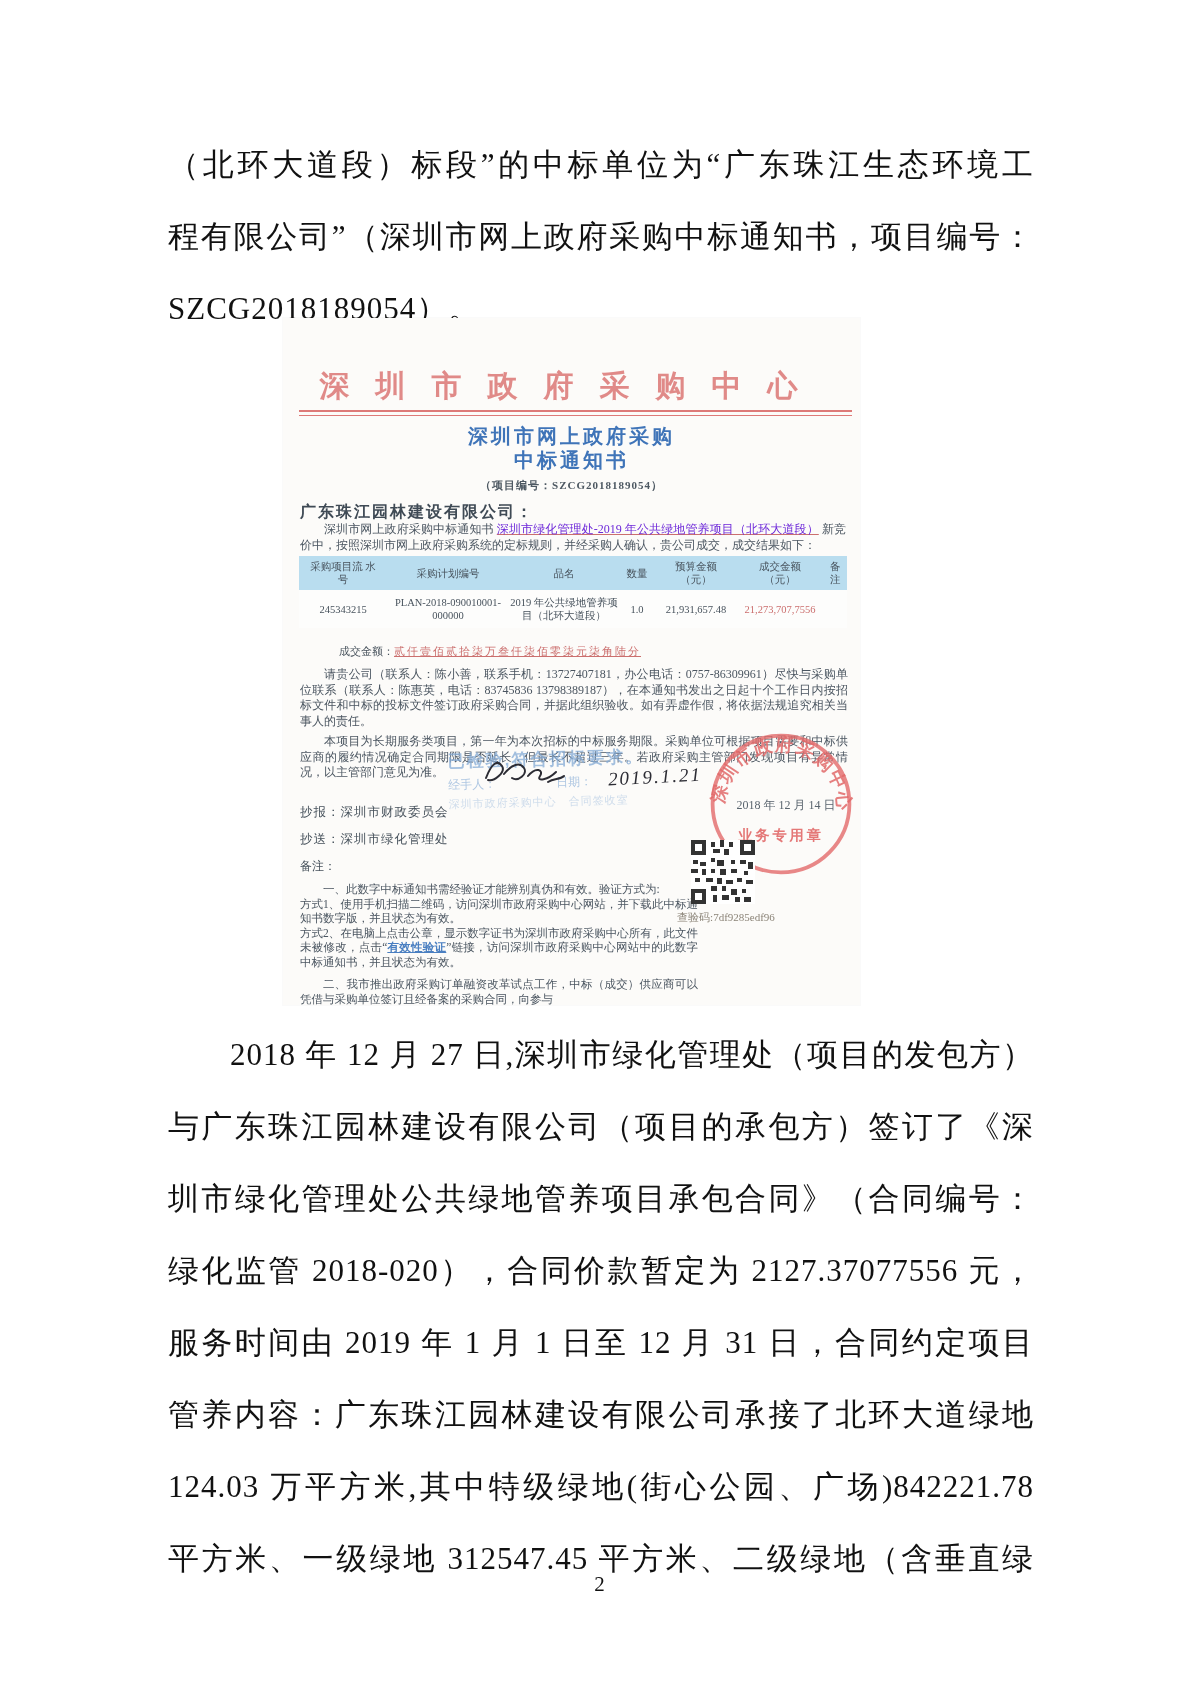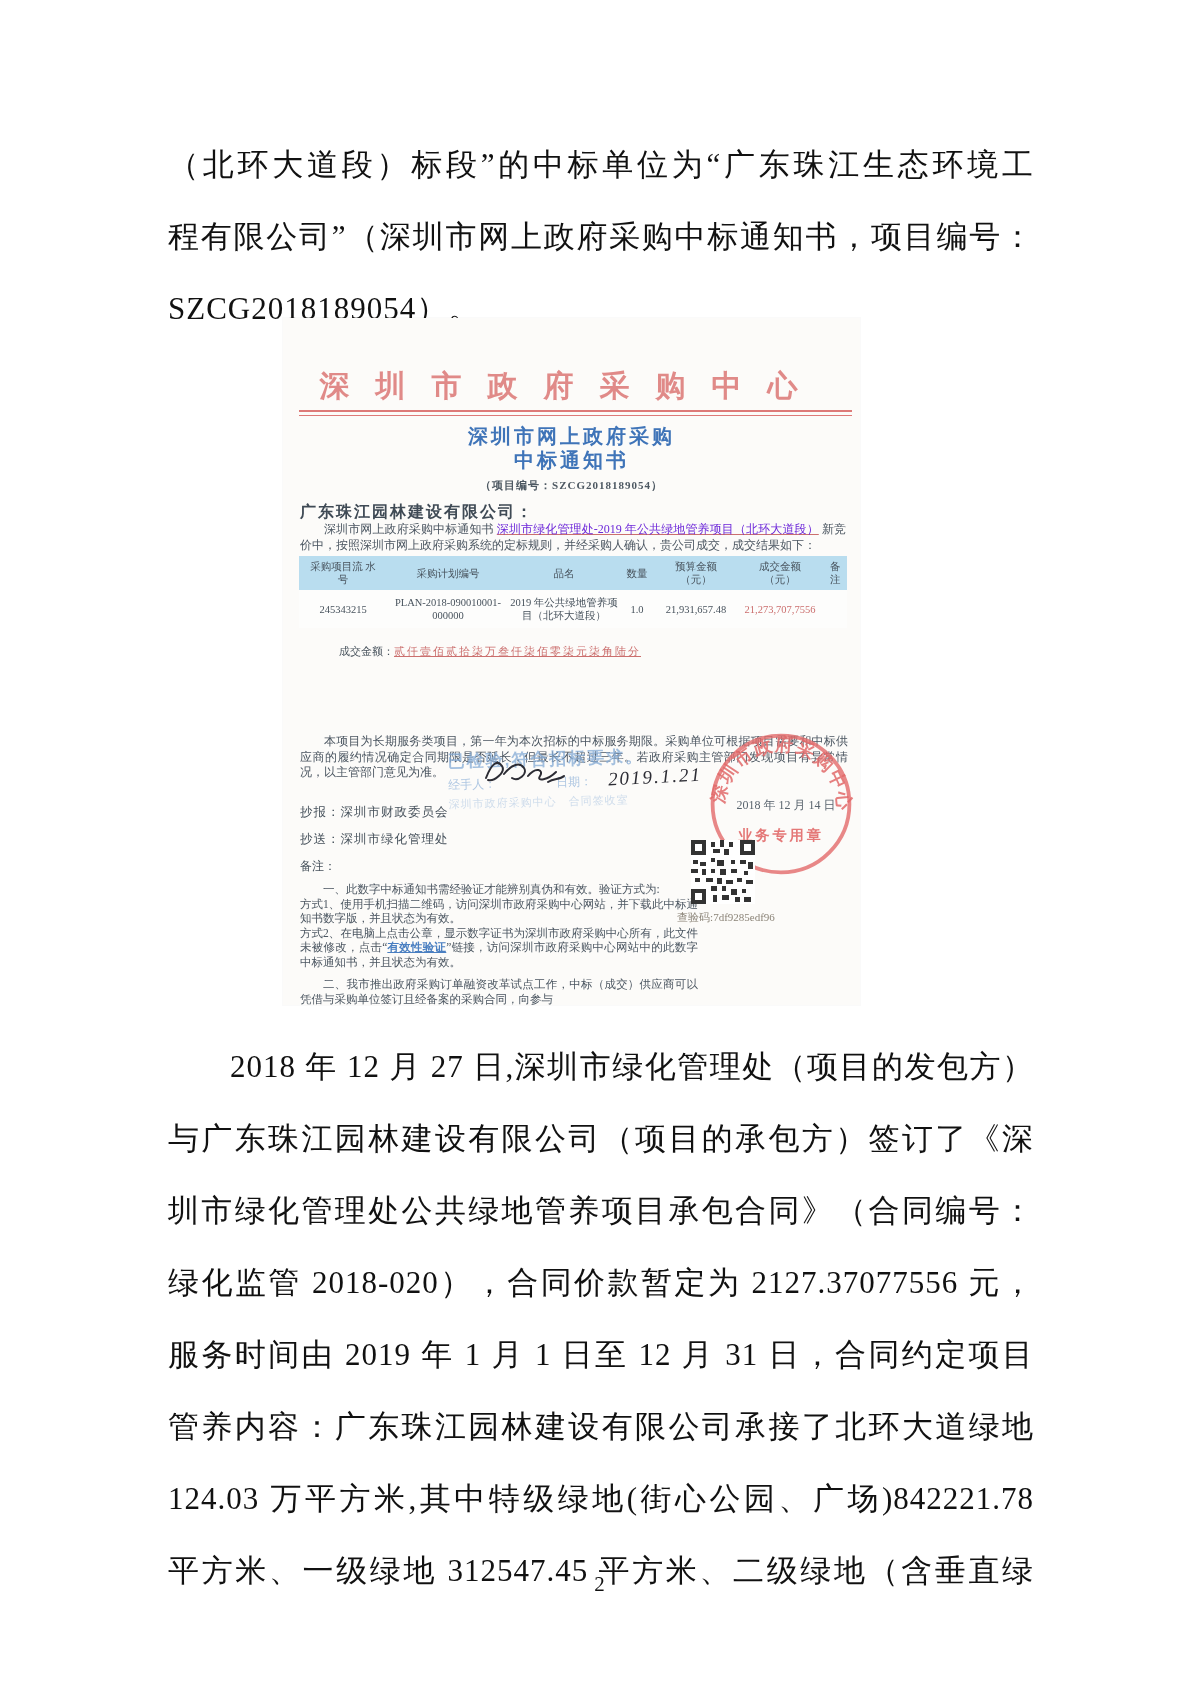--- a/index.html
+++ b/index.html
@@ -109,20 +109,21 @@
       <td>1.0</td>
       <td>21,931,657.48</td>
       <td class="td-red">21,273,707,7556</td>
       <td></td>
     </tr>
   </tbody>
     </table>
 
   <div class="amount-row"><span>成交金额：</span><span class="amount-red">贰仟壹佰贰拾柒万叁仟柒佰零柒元柒角陆分</span></div>
 
+  <div class="scan-p p-contact">请贵公司（联系人：陈小善，联系手机：13727407181，办公电话：0757-86309961）尽快与采购单位联系（联系人：陈惠英，电话：83745836 13798389187），在本通知书发出之日起十个工作日内按招标文件和中标的投标文件签订政府采购合同，并据此组织验收。如有弄虚作假，将依据法规追究相关当事人的责任。</div>
   <div class="scan-p p-service">本项目为长期服务类项目，第一年为本次招标的中标服务期限。采购单位可根据项目需要和中标供应商的履约情况确定合同期限是否延长，但最长不超过三年。若政府采购主管部门发现项目有异常情况，以主管部门意见为准。</div>
 
   <div class="blue-stamp">
     <div class="l1">已检验,符合招标要求。</div>
     <div class="l2">经手人：　　　　　日期：</div>
     <div class="l3">深圳市政府采购中心　合同签收室</div>
   </div>
   <svg class="sig" width="90" height="34" viewBox="0 0 90 34">
     <path d="M8,22 C14,6 20,4 24,10 C28,16 16,26 10,24 M26,18 C34,8 42,6 46,12 C50,18 40,26 34,22 M50,20 C58,10 66,14 62,20 C58,26 70,24 78,16 M70,26 C76,22 82,24 86,20" fill="none" stroke="#2c2c34" stroke-width="2" stroke-linecap="round"></path>
   </svg>
@@ -190,21 +191,21 @@
         <rect x="23" y="22" width="2" height="2"></rect>
       <rect x="10" y="25" width="2" height="3"></rect>
         <rect x="14" y="25" width="3" height="2"></rect>
         <rect x="20" y="26" width="2" height="2"></rect>
         <rect x="24" y="26" width="3" height="2"></rect>
     </g>
   </svg>
   <div class="qr-caption">查验码:7df9285edf96</div>
 </div>
 
-<div class="para" style="top:1038px;margin-top:12px;">
+<div class="para" style="top:1038px;">
   <div class="doc-line" style="padding-left:62px;width:804px;">2018 年 12 月 27 日,深圳市绿化管理处（项目的发包方）</div>
   <div class="doc-line">与广东珠江园林建设有限公司（项目的承包方）签订了《深</div>
   <div class="doc-line">圳市绿化管理处公共绿地管养项目承包合同》（合同编号：</div>
   <div class="doc-line">绿化监管 2018-020），合同价款暂定为 2127.37077556 元，</div>
   <div class="doc-line">服务时间由 2019 年 1 月 1 日至 12 月 31 日，合同约定项目</div>
   <div class="doc-line">管养内容：广东珠江园林建设有限公司承接了北环大道绿地</div>
   <div class="doc-line">124.03 万平方米,其中特级绿地(街心公园、广场)842221.78</div>
   <div class="doc-line">平方米、一级绿地 312547.45 平方米、二级绿地（含垂直绿</div>
 </div>
 

